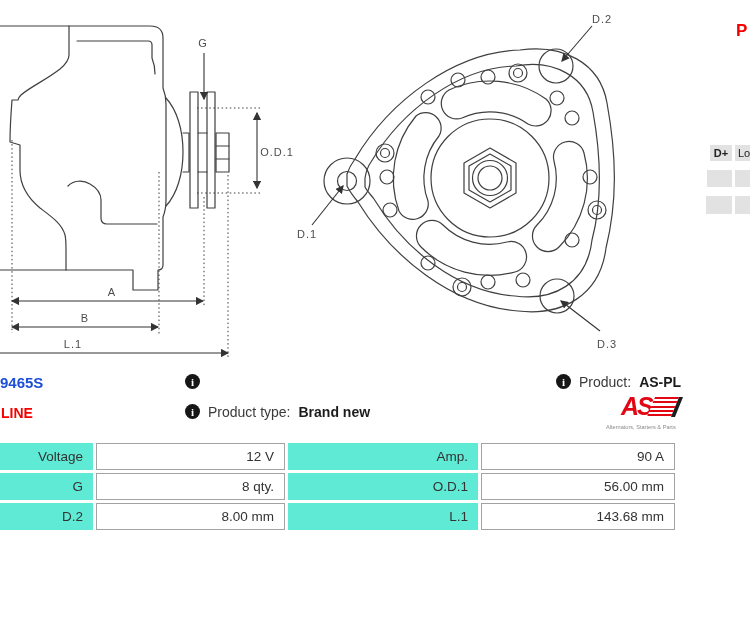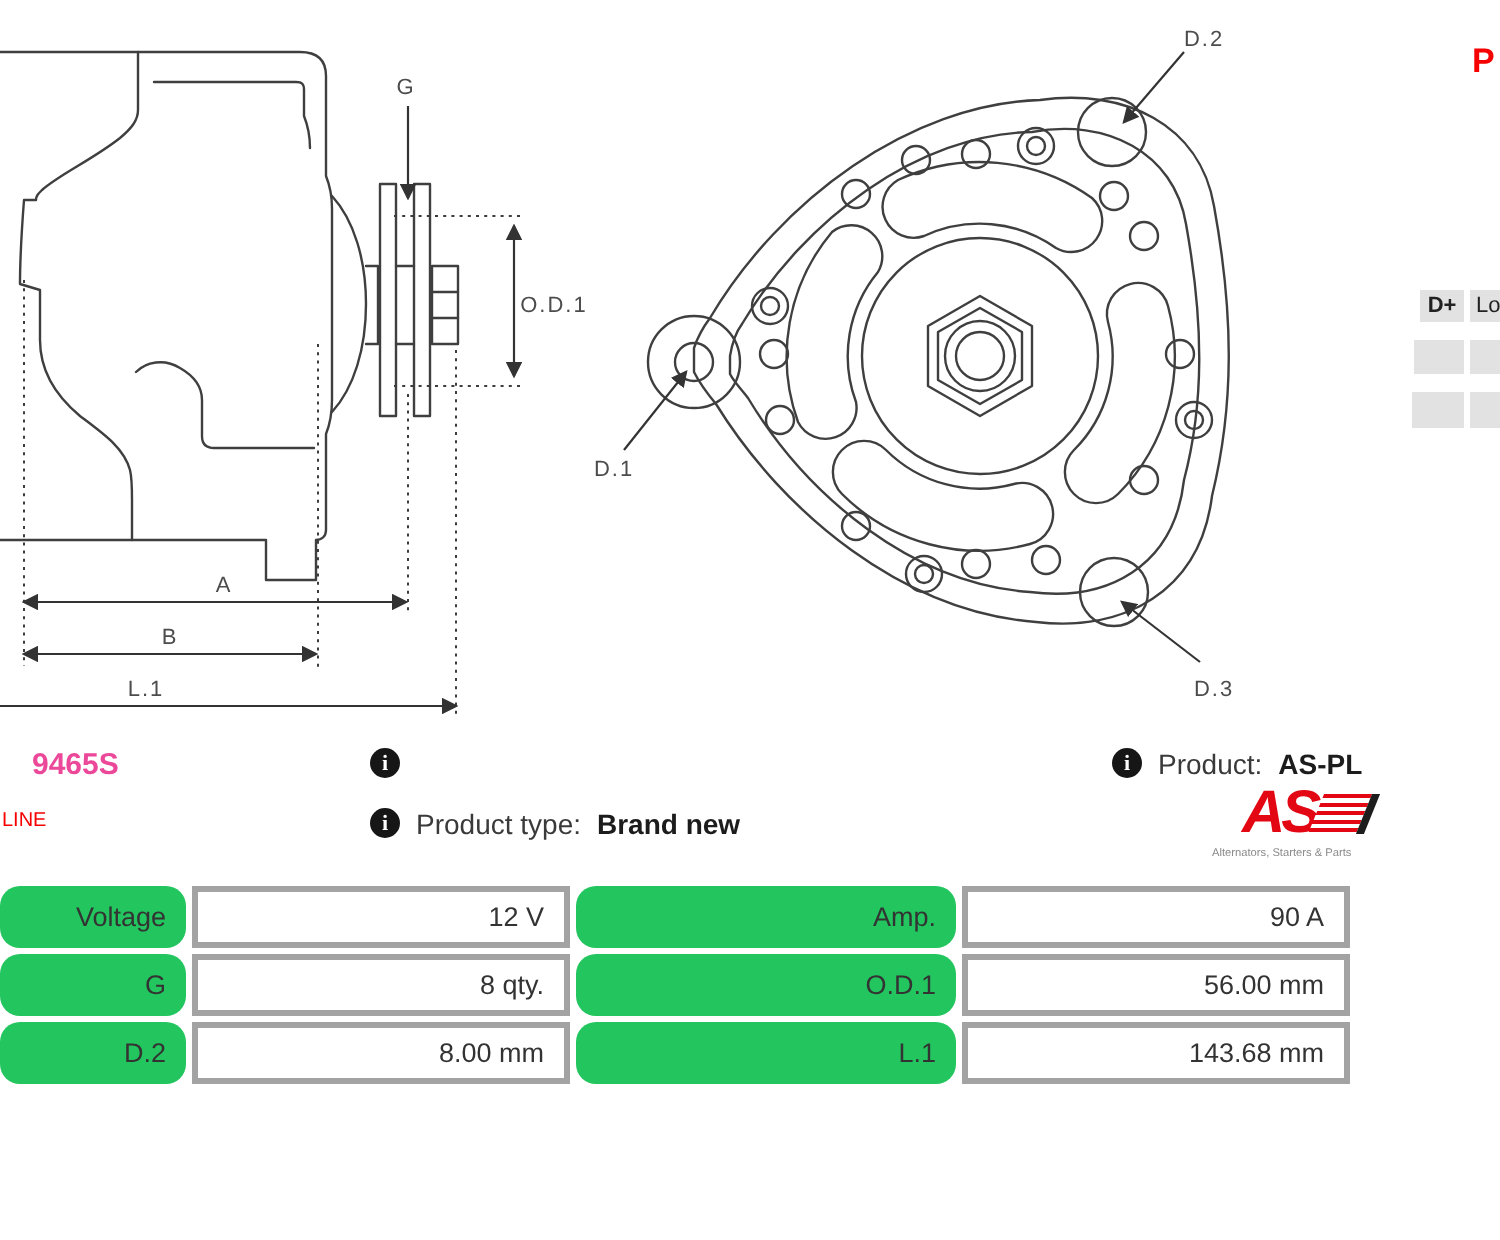--- a/index.html
+++ b/index.html
@@ -16,46 +16,46 @@
   .pc{position:absolute;background:#e2e2e2;font-size:11px;color:#222;overflow:hidden;white-space:nowrap;}
   .pc.hdr{font-weight:bold;text-align:center;}
   .pc1h{left:710px;top:145px;width:22px;height:16px;line-height:16px;}
   .pc2h{left:735px;top:145px;width:30px;height:16px;line-height:16px;padding-left:3px;}
   .pc1a{left:707px;top:170px;width:25px;height:17px;}
   .pc2a{left:735px;top:170px;width:30px;height:17px;}
   .pc1b{left:706px;top:196px;width:26px;height:18px;}
   .pc2b{left:735px;top:196px;width:30px;height:18px;}
 
   
-  .partnum{position:absolute;left:0;top:374px;font-size:15px;font-weight:bold;color:#ec4899;padding-left:16px;}
-  .line-label{position:absolute;left:1px;top:405px;font-size:10px;font-weight:normal;color:#f60000;}
+  .partnum{position:absolute;left:0;top:374px;font-size:15px;font-weight:bold;color:#1d4ed8;}
+  .line-label{position:absolute;left:1px;top:405px;font-size:14px;font-weight:bold;color:#f60000;}
   .inforow{position:absolute;display:flex;align-items:center;gap:8px;font-size:14px;color:#3a3a3a;white-space:nowrap;}
   .ir-desc{left:185px;top:372px;height:19px;}
   .ir-type{left:185px;top:402px;height:19px;}
   .ir-prod{left:556px;top:372px;height:19px;}
   .iicon{flex:0 0 auto;width:15px;height:15px;border-radius:50%;background:#161616;color:#fff;
          display:flex;align-items:center;justify-content:center;font-size:11px;font-weight:bold;
          font-family:"Liberation Serif",serif;}
   .bold{font-weight:bold;color:#1c1c1c;}
 
   
   .as-logo{position:absolute;left:621px;top:393px;height:24px;display:flex;align-items:flex-end;}
-  .as-text{font-size:30px;line-height:21px;font-weight:bold;font-style:italic;color:#e30613;letter-spacing:-2px;}
+  .as-text{font-size:25px;line-height:21px;font-weight:bold;font-style:italic;color:#e30613;letter-spacing:-2px;}
   .as-stripes{width:24px;height:20px;margin-left:-1px;
               background:repeating-linear-gradient(to bottom,#e30613 0 2px,#fff 2px 4.3px);
               transform:skewX(-22deg);border-right:4px solid #1d1d1d;}
   .as-tagline{position:absolute;left:606px;top:424px;font-size:7px;color:#8a8a8a;white-space:nowrap;
               transform:scale(.8);transform-origin:left top;}
 
   
   .spec-table{position:absolute;left:-3px;top:440px;border-collapse:separate;border-spacing:3px;table-layout:fixed;}
   .spec-table td{height:25px;font-size:13.5px;color:#333;text-align:right;
                  padding:0 10px 0 0;vertical-align:middle;white-space:nowrap;overflow:hidden;}
-  .spec-table td.lab{background:#22c55e;border-radius:10px;}
-  .spec-table td.val{background:#fff;border:3px solid #a3a3a3;}
+  .spec-table td.lab{background:#5eead4;}
+  .spec-table td.val{background:#fff;border:1px solid #a3a3a3;}
 
   svg text{font-family:"Liberation Sans",sans-serif;font-size:11px;fill:#4c4c4c;letter-spacing:1px;}
   .ln{fill:none;stroke:#3f3f3f;stroke-width:1.2;stroke-linejoin:round;stroke-linecap:round;}
   .dot{fill:none;stroke:#3c3c3c;stroke-width:1;stroke-dasharray:1.5 2.6;}
   .dim{fill:none;stroke:#333;stroke-width:1.1;}
 </style>
 </head>
 <body>
 
 <div class="stage">

